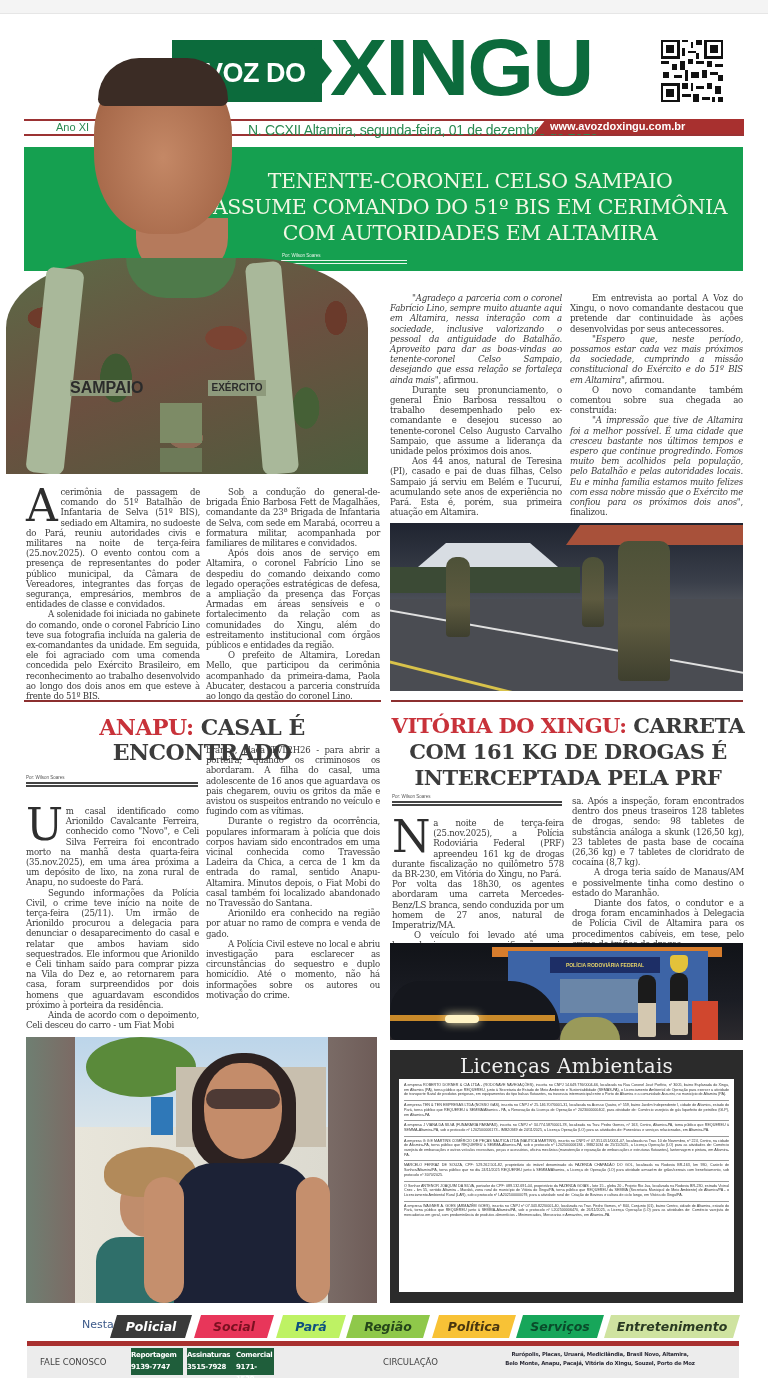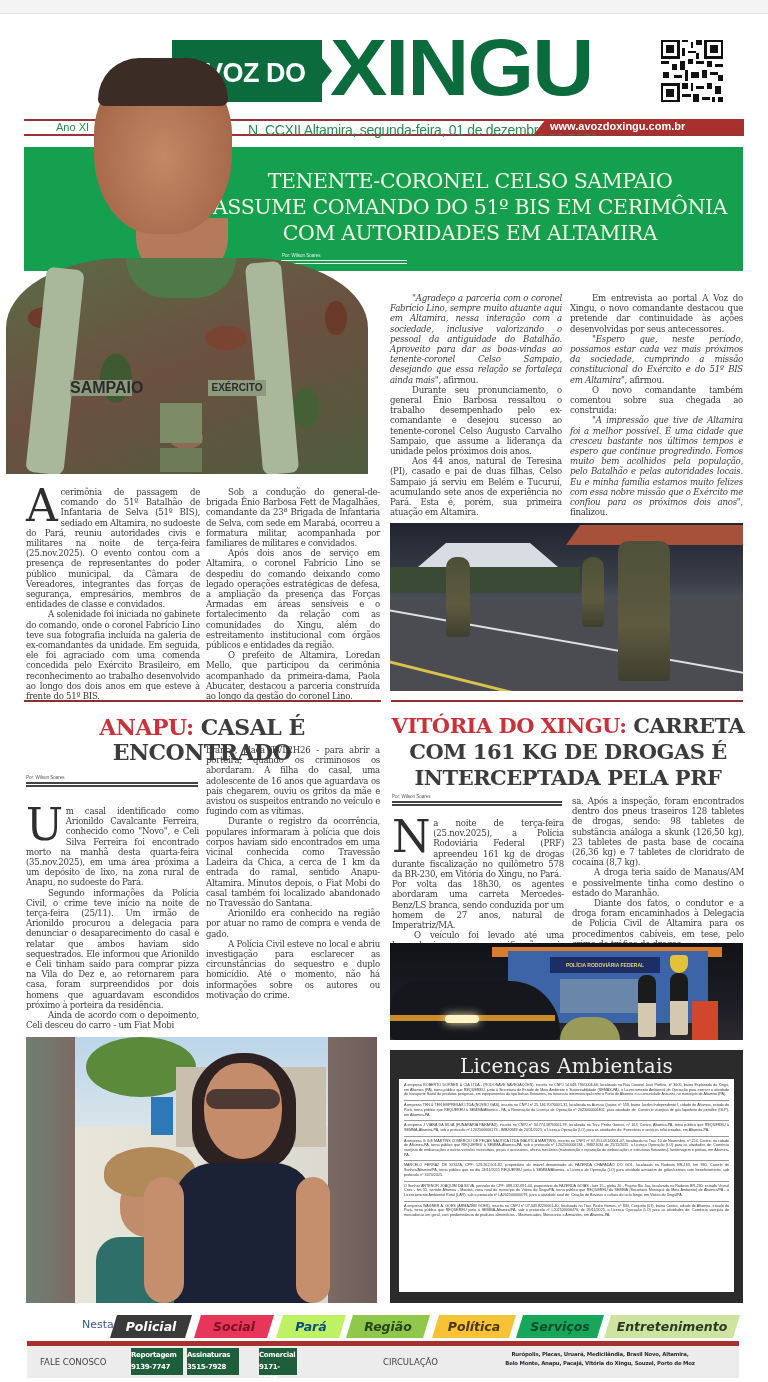--- a/index.html
+++ b/index.html
@@ -343,21 +343,21 @@
 <div class="fale">FALE CONOSCO</div>
 
 <div class="phone" style="left:131px; width:52px;">
   <div>Reportagem</div>
   <div>9139-7747</div>
 </div>
 <div class="phone" style="left:187px; width:52px;">
   <div>Assinaturas</div>
   <div>3515-7928</div>
 </div>
-<div class="phone" style="left:259px; width:38px;">
+<div class="phone" style="left:236px; width:38px;">
   <div>Comercial</div>
   <div>9171-1539</div>
 </div>
 
 <div class="circ">CIRCULAÇÃO</div>
 <div class="circ-cities">
   <div>Rurópolis, Placas, Uruará, Medicilândia, Brasil Novo, Altamira,</div>
   <div>Belo Monte, Anapu, Pacajá, Vitória do Xingu, Souzel, Porto de Moz</div>
 </div>
 

